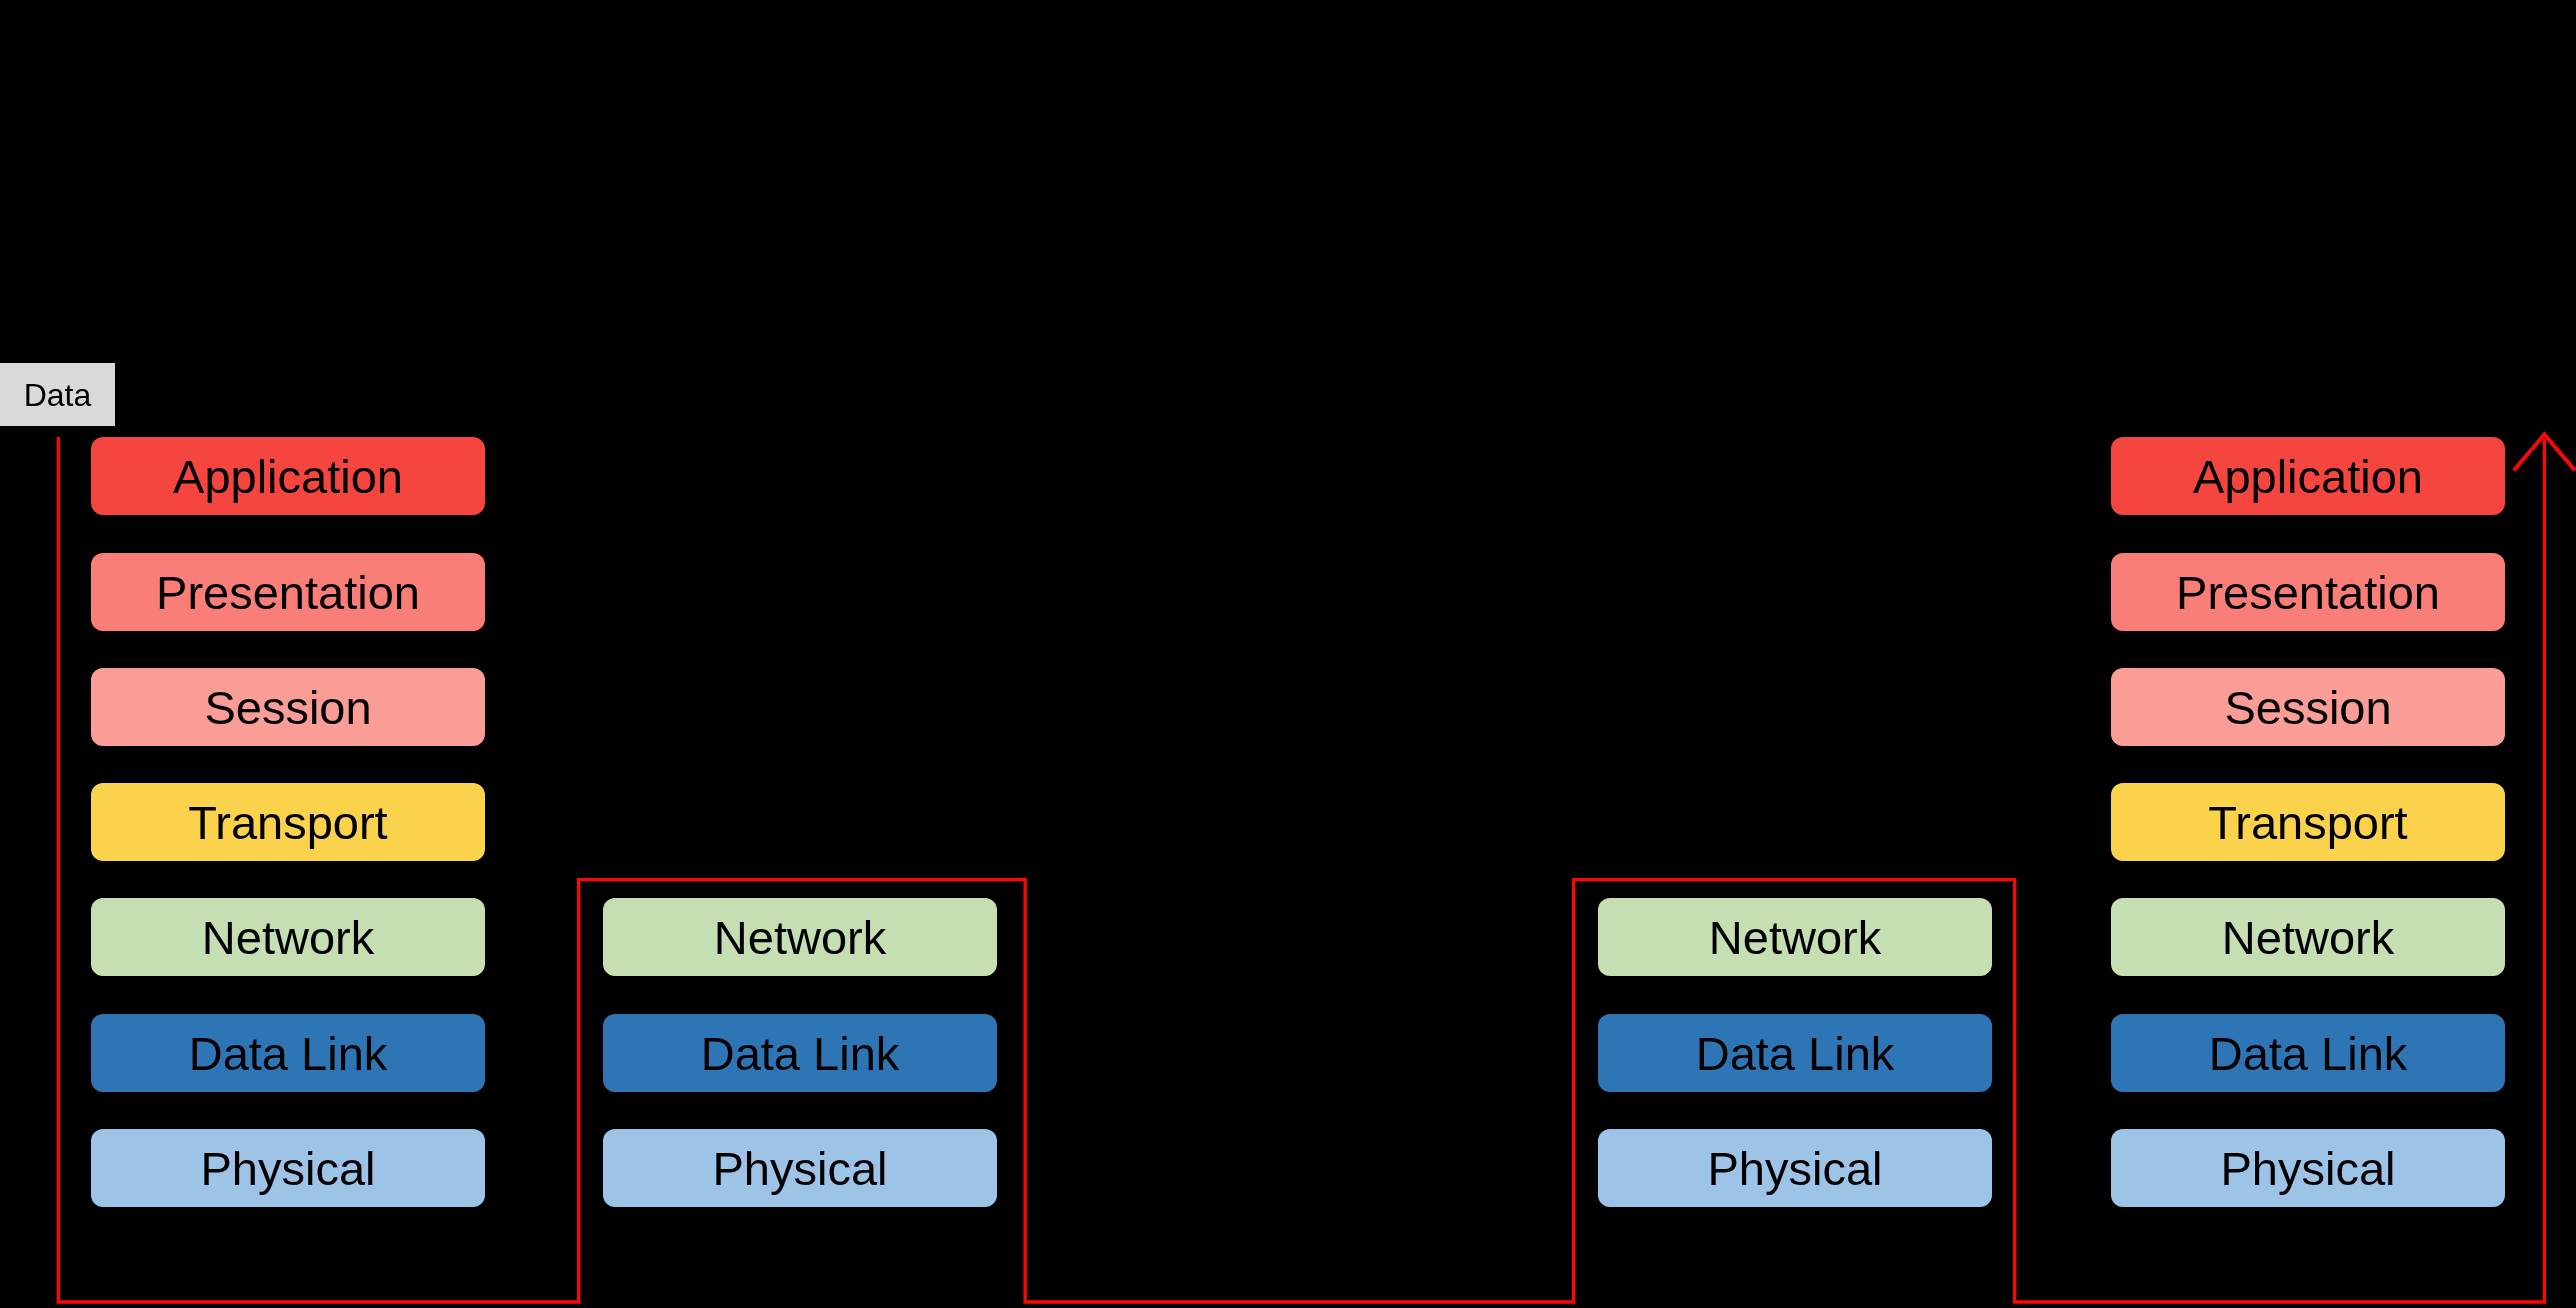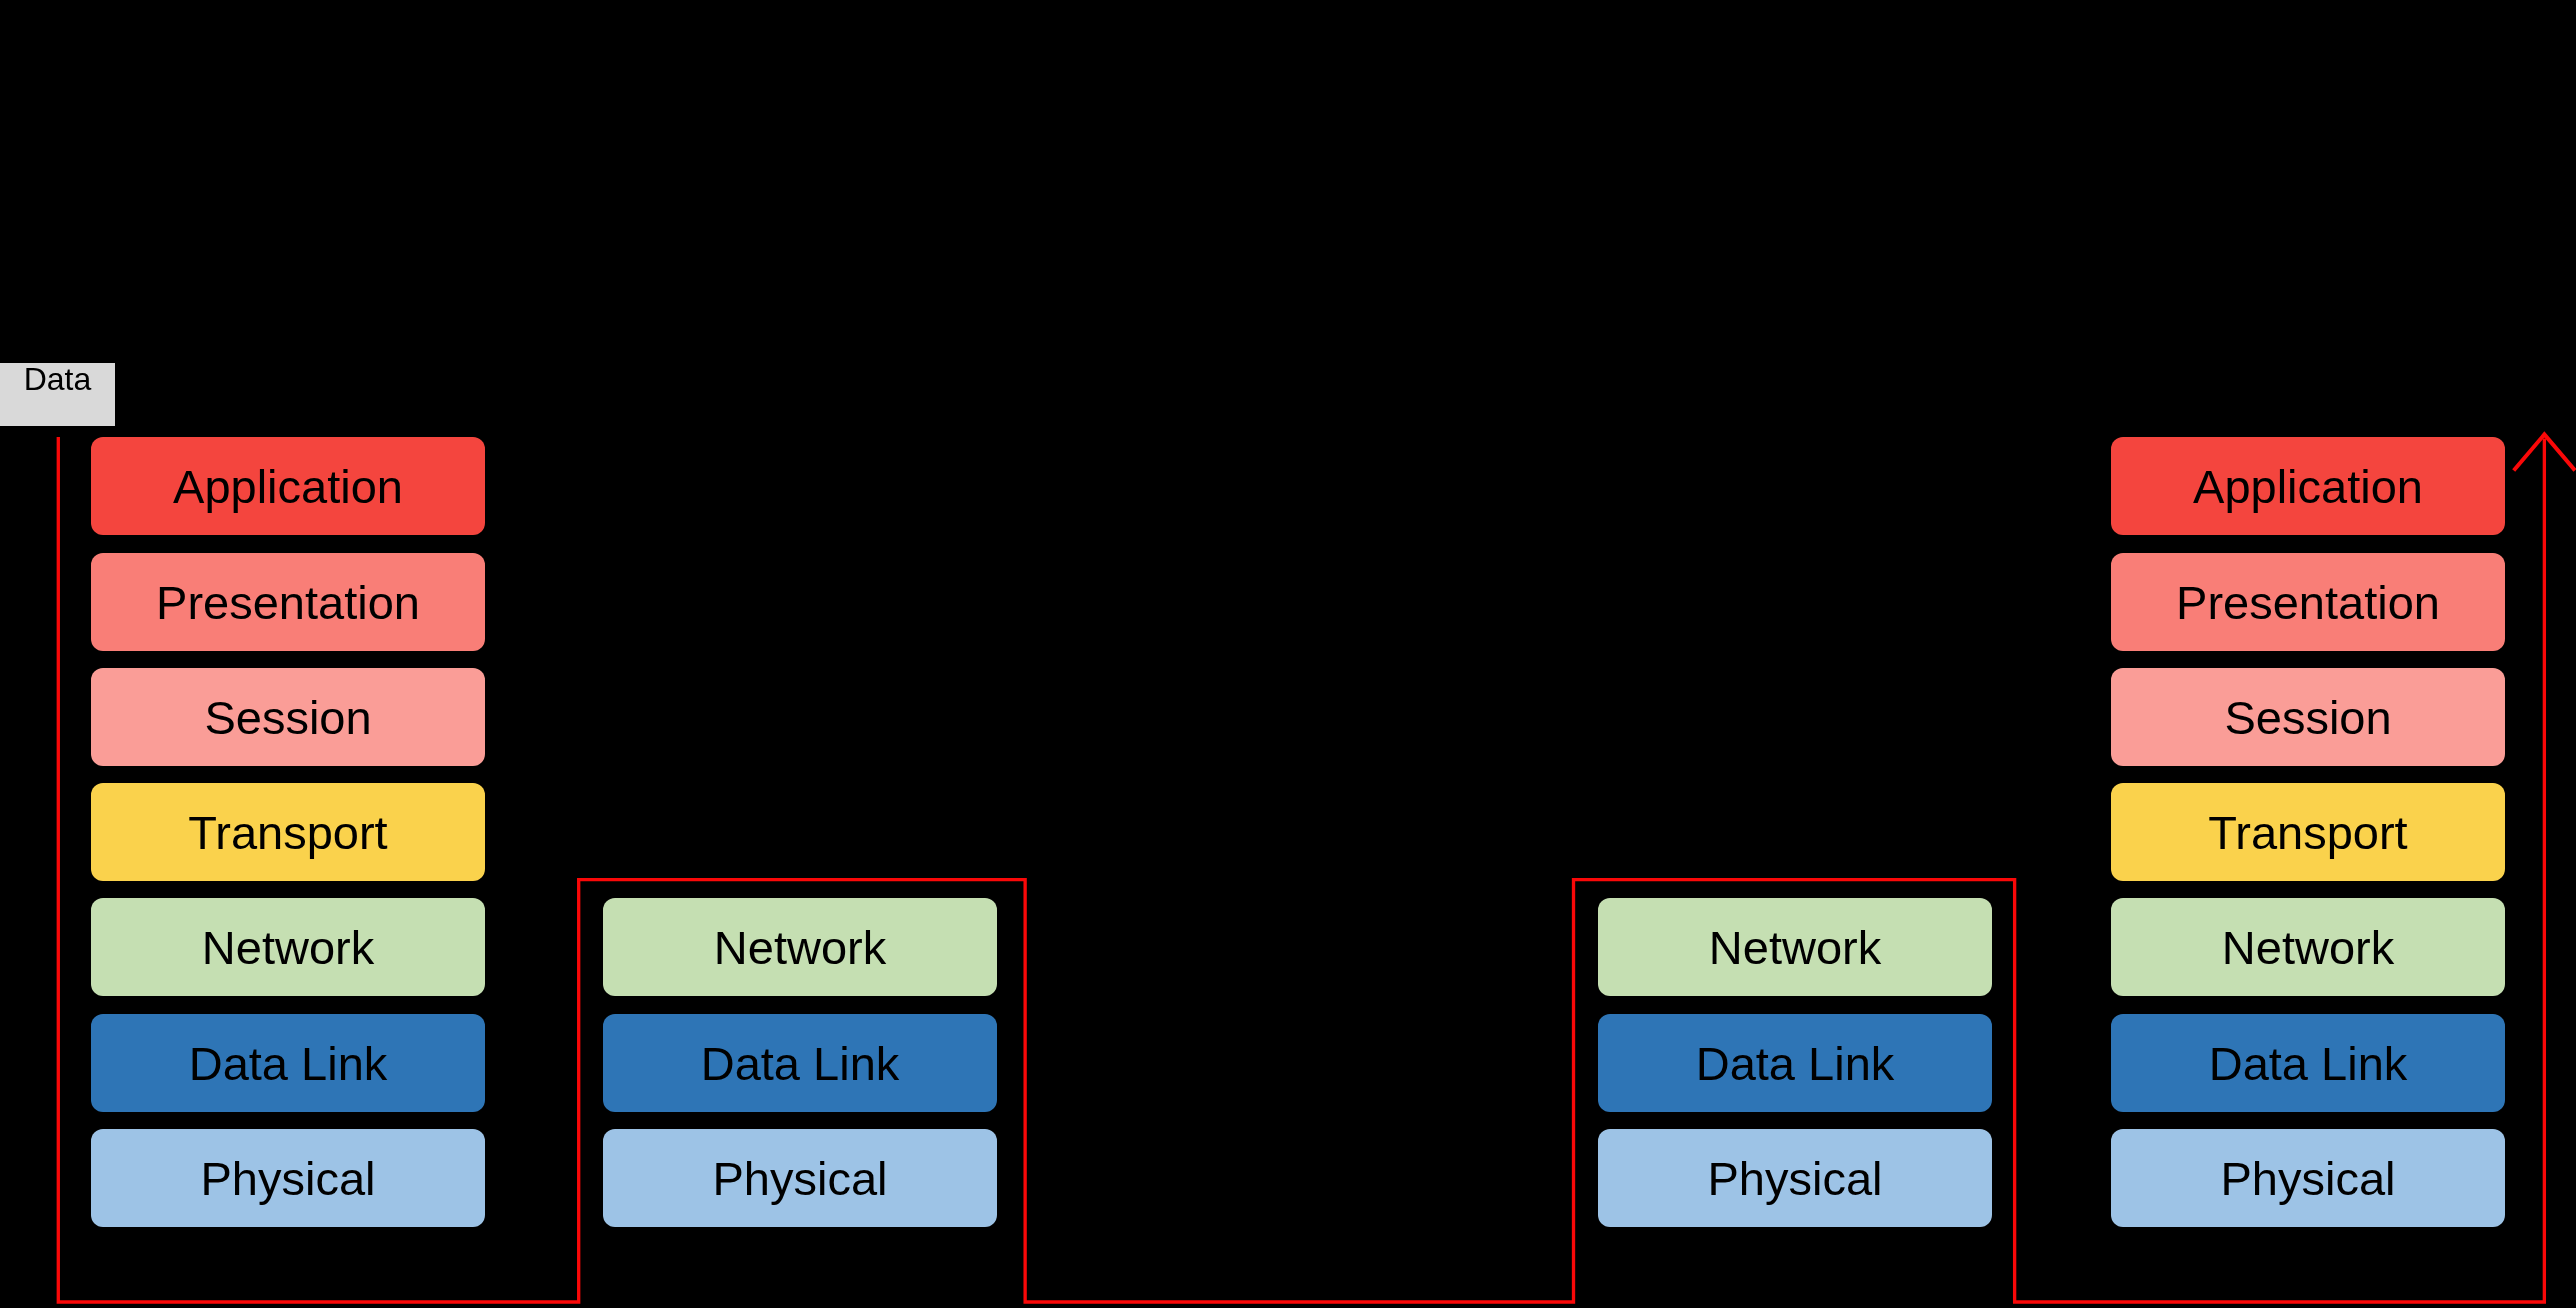--- a/index.html
+++ b/index.html
@@ -15,35 +15,36 @@
     overflow: hidden;
     font-family: "Liberation Sans", sans-serif;
   }
   .data-label {
     position: absolute;
     left: 0;
     top: 363px;
     width: 115px;
     height: 63px;
     display: flex;
+    align-items: center;
     justify-content: center;
     font-size: 32px;
     line-height: 1;
   }
   .stack {
     position: absolute;
     left: 0;
     top: 0;
     width: 0;
     height: 0;
   }
   .layer-box {
     position: absolute;
     width: 394px;
-    height: 98px;
+    height: 78px;
     border-radius: 12px;
     display: flex;
     align-items: center;
     justify-content: center;
     font-size: 47px;
     line-height: 1;
     color: #000000;
     white-space: nowrap;
   }
   svg.flow {

